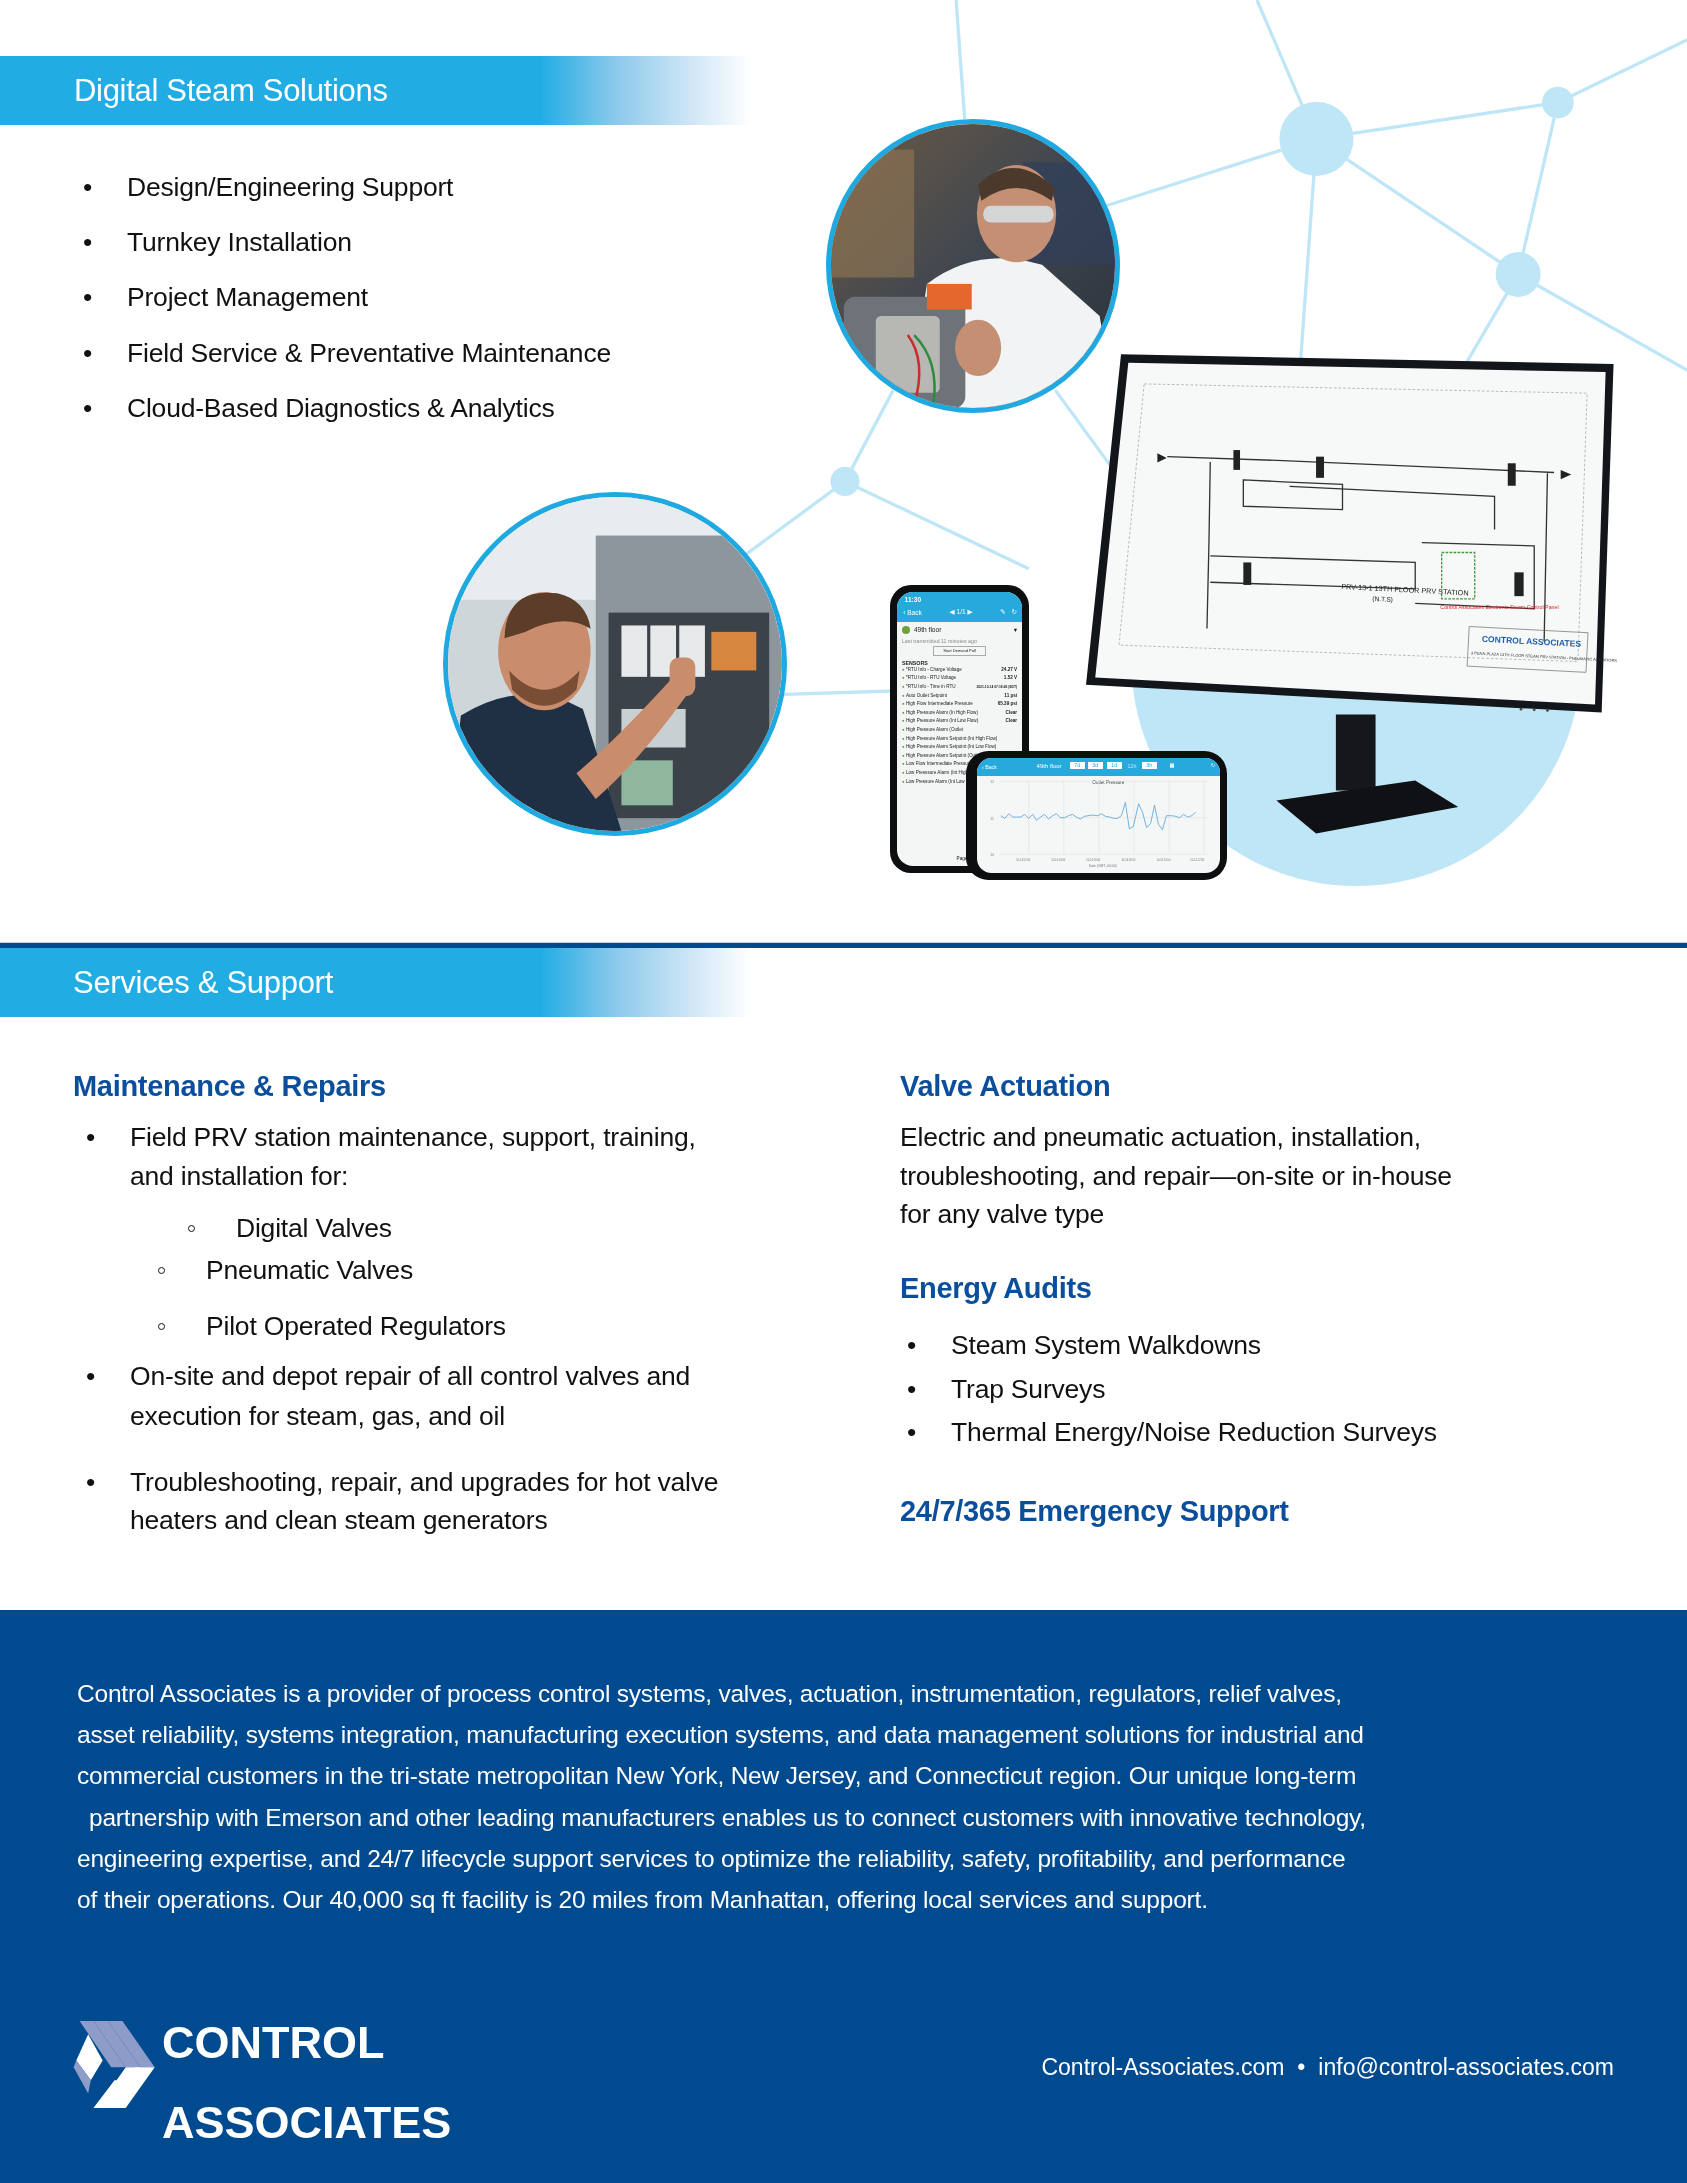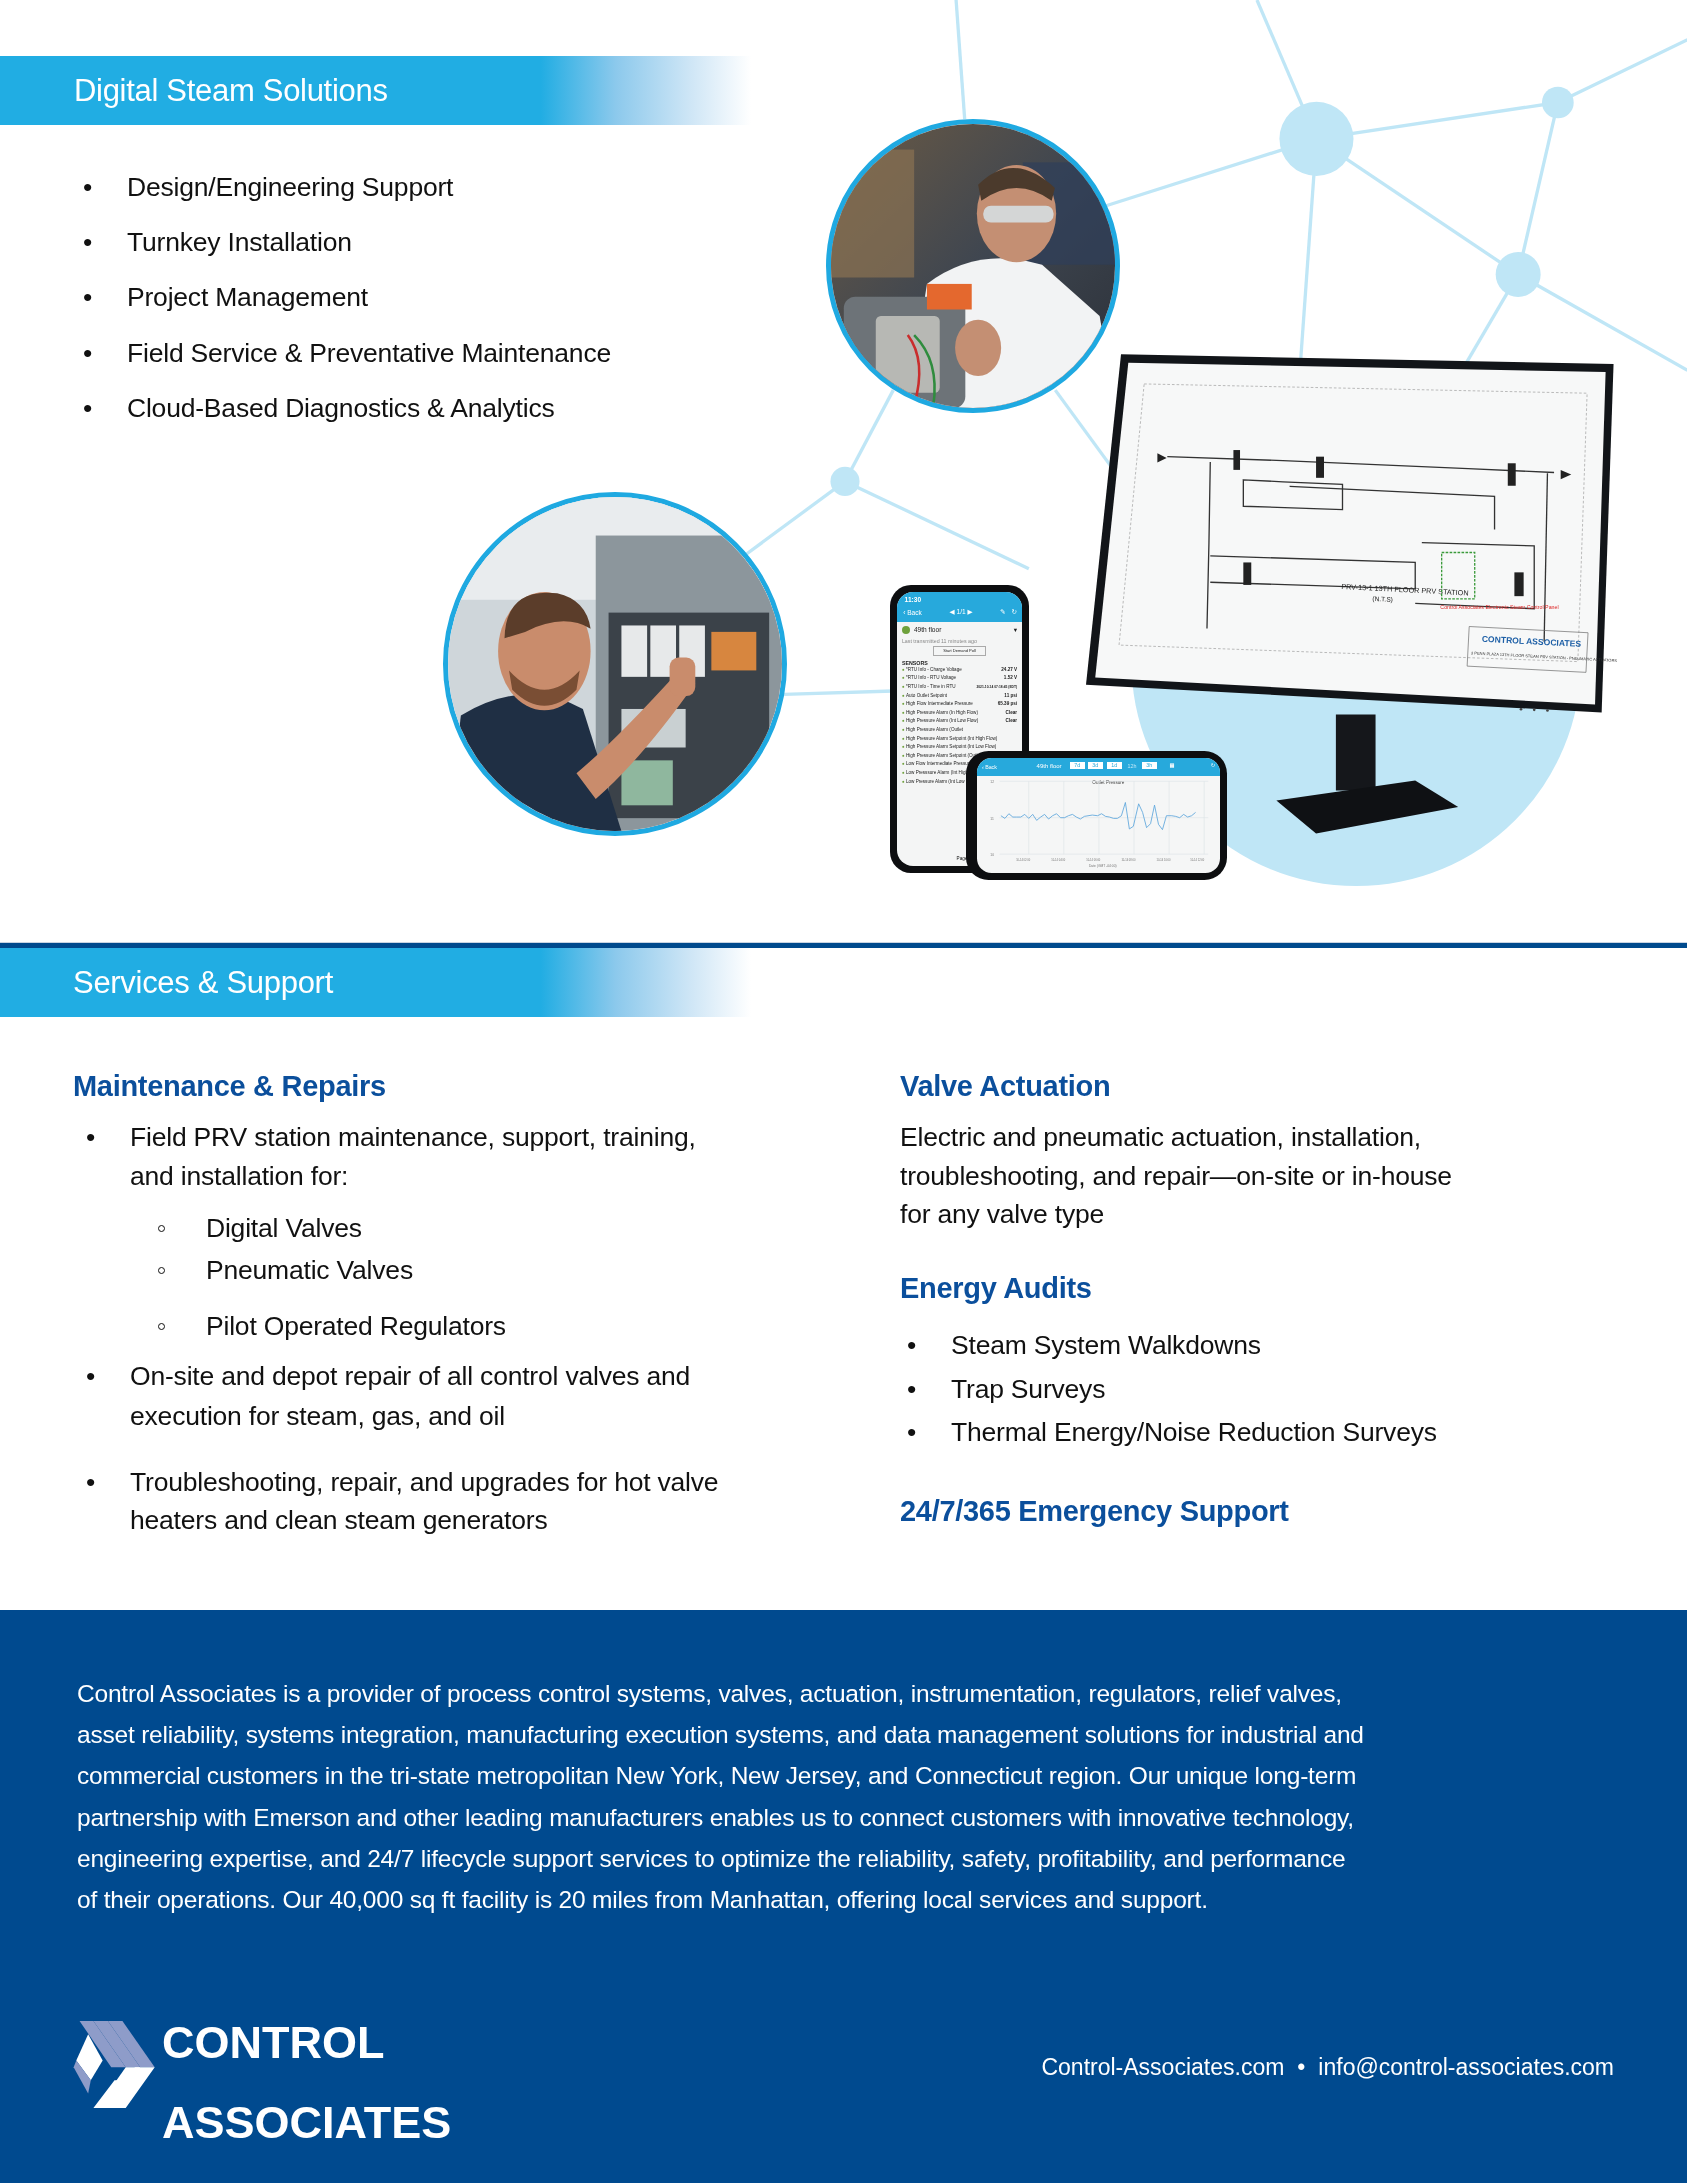--- a/index.html
+++ b/index.html
@@ -327,21 +327,21 @@
 <ul class="blist" style="left:130px; top:1122px;">
   <li style="top:0px;"><span class="dot">•</span><span>Field PRV station maintenance, support, training,</span></li>
   <li style="top:39px;"><span>and installation for:</span></li>
   <li style="top:239px;"><span class="dot">•</span><span>On-site and depot repair of all control valves and</span></li>
   <li style="top:279px;"><span>execution for steam, gas, and oil</span></li>
   <li style="top:345px;"><span class="dot">•</span><span>Troubleshooting, repair, and upgrades for hot valve</span></li>
   <li style="top:383px;"><span>heaters and clean steam generators</span></li>
 </ul>
 
 <ul class="blist" style="left:206px; top:1213px;">
-  <li style="top:0px;"><span class="sub-dot" style="top:12px;"></span><span>Digital Valves</span></li>
+  <li style="top:0px;margin-left:30px;"><span class="sub-dot" style="top:12px;"></span><span>Digital Valves</span></li>
   <li style="top:42px;"><span class="sub-dot" style="top:12px;"></span><span>Pneumatic Valves</span></li>
   <li style="top:98px;"><span class="sub-dot" style="top:12px;"></span><span>Pilot Operated Regulators</span></li>
 </ul>
 
 <div class="heading-blue" style="left:900px; top:1070px;">Valve Actuation</div>
 <div class="body-line" style="left:900px; top:1122px;">Electric and pneumatic actuation, installation,</div>
 <div class="body-line" style="left:900px; top:1161px;">troubleshooting, and repair—on-site or in-house</div>
 <div class="body-line" style="left:900px; top:1199px;">for any valve type</div>
 
 <div class="heading-blue" style="left:900px; top:1272px;">Energy Audits</div>
@@ -350,21 +350,21 @@
   <li style="top:44px;"><span class="dot">•</span><span>Trap Surveys</span></li>
   <li style="top:87px;"><span class="dot">•</span><span>Thermal Energy/Noise Reduction Surveys</span></li>
 </ul>
 
 <div class="heading-blue" style="left:900px; top:1495px;">24/7/365 Emergency Support</div>
 
 <div class="footer"></div>
 <div class="footer-line" style="top:1680px;">Control Associates is a provider of process control systems, valves, actuation, instrumentation, regulators, relief valves,</div>
 <div class="footer-line" style="top:1721px;">asset reliability, systems integration, manufacturing execution systems, and data management solutions for industrial and</div>
 <div class="footer-line" style="top:1762px;">commercial customers in the tri-state metropolitan New York, New Jersey, and Connecticut region. Our unique long-term</div>
-<div class="footer-line" style="top:1804px;">partnership with Emerson and other leading manufacturers enables us to connect customers with innovative technology,</div>
+<div class="footer-line" style="top:1804px;margin-left:12px;">partnership with Emerson and other leading manufacturers enables us to connect customers with innovative technology,</div>
 <div class="footer-line" style="top:1845px;">engineering expertise, and 24/7 lifecycle support services to optimize the reliability, safety, profitability, and performance</div>
 <div class="footer-line" style="top:1886px;">of their operations. Our 40,000 sq ft facility is 20 miles from Manhattan, offering local services and support.</div>
 
 <div class="logo">
   <svg width="89" height="87" viewBox="0 0 135 132" style="position:absolute; left:0; top:0;">
     <polygon points="34,0 56,0 105,70 83,70" fill="#8e9cc9"></polygon>
     <polygon points="56,0 78,0 127,70 105,70" fill="#8e9cc9"></polygon>
     <polygon points="13,0 34,0 83,70 61,70" fill="#8e9cc9"></polygon>
     <polygon points="127,70 83,132 34,132 66,90 83,90 97,70" fill="#ffffff"></polygon>
     <polygon points="105,70 75,110 55,110 83,70" fill="#ffffff"></polygon>

